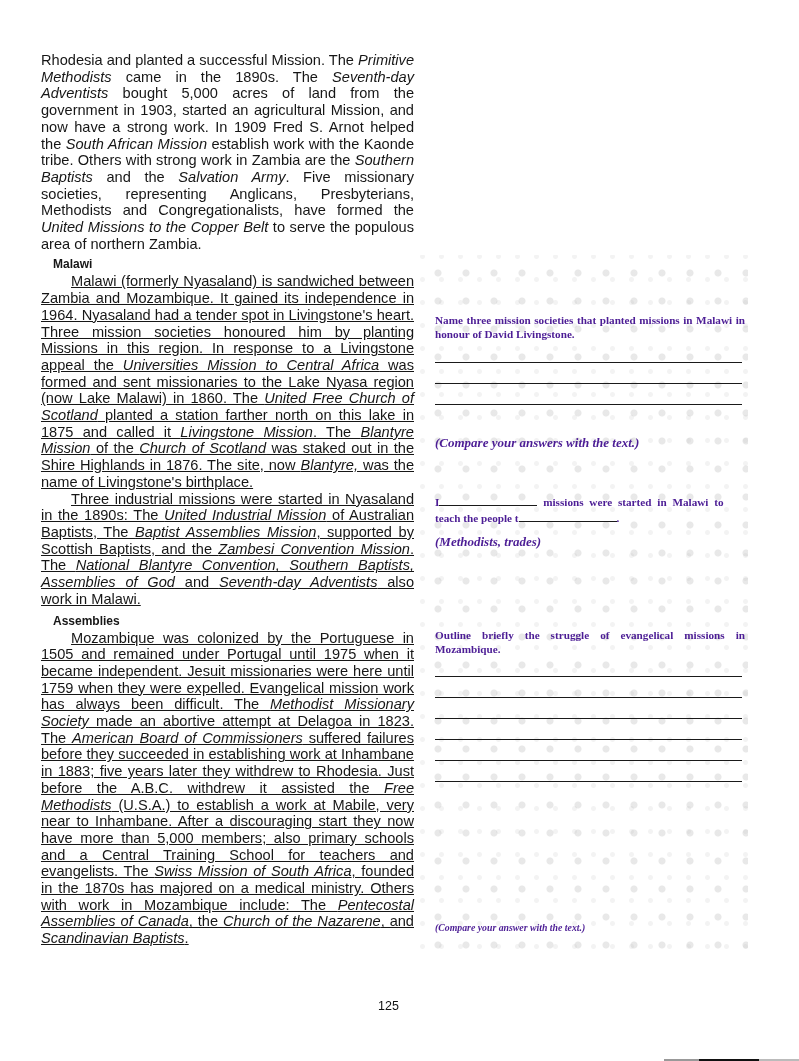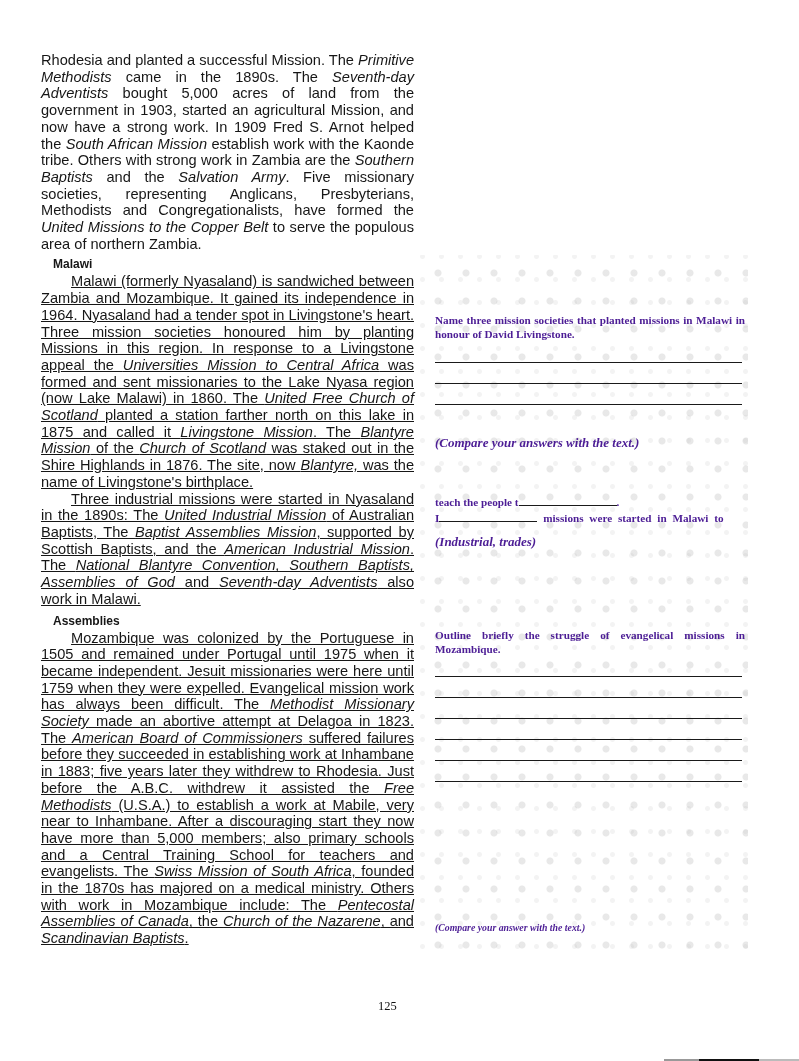--- a/index.html
+++ b/index.html
@@ -47,38 +47,38 @@
   }
   .answer-line {
     display: block; width: 307px; height: 0; border-top: 1.6px solid #1a1a1a;
   }
   .blank {
     display: inline-block; border-bottom: 1.3px solid #1a1a1a; height: 11px; vertical-align: baseline;
   }
 
   .page-number {
     position: absolute; left: 378px; top: 999px; width: 40px; text-align: left;
-    font-family: Liberation Serif, serif; font-size: 12.5px; color: #111;
+    font-family: Liberation Sans, sans-serif; font-size: 12.5px; color: #111;
   }
   .corner-rule {
     position: absolute; left: 664px; top: 1059px; width: 135px; height: 2px;
     background: linear-gradient(to right, #999 0 35px, #111 35px 95px, #bbb 95px);
   }
 </style>
 </head>
 <body>
 
 <div class="page">
 
   <div class="col-left">
     <p>Rhodesia and planted a successful Mission. The <i>Primitive Methodists</i> came in the 1890s. The <i>Seventh-day Adventists</i> bought 5,000 acres of land from the government in 1903, started an agricultural Mission, and now have a strong work. In 1909 Fred S. Arnot helped the <i>South African Mission</i> establish work with the Kaonde tribe. Others with strong work in Zambia are the <i>Southern Baptists</i> and the <i>Salvation Army</i>. Five missionary societies, representing Anglicans, Presbyterians, Methodists and Congregationalists, have formed the <i>United Missions to the Copper Belt</i> to serve the populous area of northern Zambia.</p>
 
     <h2>Malawi</h2>
     <p class="indent">Malawi (formerly Nyasaland) is sandwiched between Zambia and Mozambique. It gained its independence in 1964. Nyasaland had a tender spot in Livingstone's heart. Three mission societies honoured him by planting Missions in this region. In response to a Livingstone appeal the <i>Universities Mission to Central Africa</i> was formed and sent missionaries to the Lake Nyasa region (now Lake Malawi) in 1860. The <i>United Free Church of Scotland</i> planted a station farther north on this lake in 1875 and called it <i>Livingstone Mission</i>. The <i>Blantyre Mission</i> of the <i>Church of Scotland</i> was staked out in the Shire Highlands in 1876. The site, now <i>Blantyre,</i> was the name of Livingstone's birthplace.</p>
-    <p class="indent">Three industrial missions were started in Nyasaland in the 1890s: The <i>United Industrial Mission</i> of Australian Baptists, The <i>Baptist Assemblies Mission</i>, supported by Scottish Baptists, and the <i>American Industrial Mission</i>. The <i>National Blantyre Convention, Southern Baptists, Assemblies of God</i> and <i>Seventh-day Adventists</i> also work in Malawi.</p>
+    <p class="indent">Three industrial missions were started in Nyasaland in the 1890s: The <i>United Industrial Mission</i> of Australian Baptists, The <i>Baptist Assemblies Mission</i>, supported by Scottish Baptists, and the <i>Zambesi Convention Mission</i>. The <i>National Blantyre Convention, Southern Baptists, Assemblies of God</i> and <i>Seventh-day Adventists</i> also work in Malawi.</p>
 
     <h2 style="margin-top:5px">Assemblies</h2>
     <p class="indent">Mozambique was colonized by the Portuguese in 1505 and remained under Portugal until 1975 when it became independent. Jesuit missionaries were here until 1759 when they were expelled. Evangelical mission work has always been difficult. The <i>Methodist Missionary Society</i> made an abortive attempt at Delagoa in 1823. The <i>American Board of Commissioners</i> suffered failures before they succeeded in establishing work at Inhambane in 1883; five years later they withdrew to Rhodesia. Just before the A.B.C. withdrew it assisted the <i>Free Methodists</i> (U.S.A.) to establish a work at Mabile, very near to Inhambane. After a discouraging start they now have more than 5,000 members; also primary schools and a Central Training School for teachers and evangelists. The <i>Swiss Mission of South Africa</i>, founded in the 1870s has majored on a medical ministry. Others with work in Mozambique include: The <i>Pentecostal Assemblies of Canada</i>, the <i>Church of the Nazarene</i>, and <i>Scandinavian Baptists</i>.</p>
   </div>
 
   <div class="col-right">
     <div class="stipple"></div>
 
     <div class="exercise" style="top:59px">
       <p class="q">Name three mission societies that planted missions in Malawi in honour of David Livingstone.</p>
@@ -86,29 +86,29 @@
       <span class="answer-line"></span>
       <div style="height:20px"></div>
       <span class="answer-line"></span>
       <div style="height:20px"></div>
       <span class="answer-line"></span>
       <div style="height:30px"></div>
       <p class="note">(Compare your answers with the text.)</p>
     </div>
 
     <div class="exercise" style="top:239px">
-      <p class="q" style="text-align:left">
-        <span>teach the people t</span><span class="blank" style="width:98px"></span><span>.</span>
-      </p>
       <p class="q" style="text-align:left;word-spacing:3px">
         <span>I</span><span class="blank" style="width:98px"></span>
         <span>missions were started in Malawi to</span>
       </p>
+      <p class="q" style="text-align:left">
+        <span>teach the people t</span><span class="blank" style="width:98px"></span><span>.</span>
+      </p>
       <div style="height:9px"></div>
-      <p class="note">(Industrial, trades)</p>
+      <p class="note">(Methodists, trades)</p>
     </div>
 
     <div class="exercise" style="top:374px">
       <p class="q">Outline briefly the struggle of evangelical missions in Mozambique.</p>
       <div style="height:20px"></div>
       <span class="answer-line"></span>
       <div style="height:20px"></div>
       <span class="answer-line"></span>
       <div style="height:20px"></div>
       <span class="answer-line"></span>

